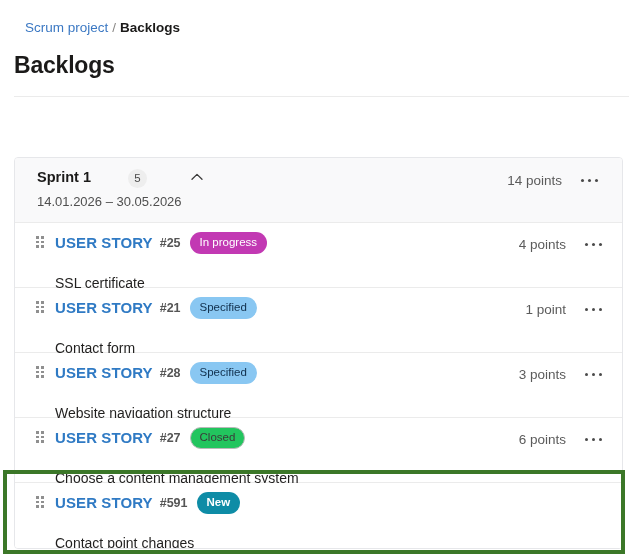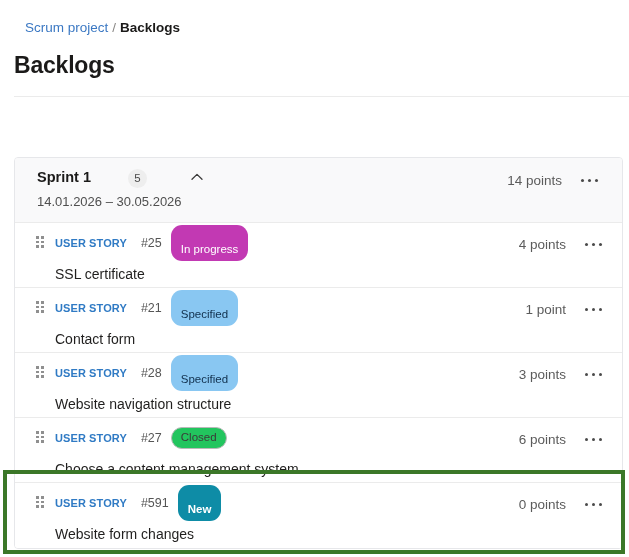--- a/index.html
+++ b/index.html
@@ -163,39 +163,40 @@
     gap: 1.5px 2px;
     cursor: grab;
   }
   .drag-handle span {
     width: 2.5px; height: 2.5px;
     background: #8f8f8f;
     display: block;
   }
   .work-type {
     margin-left: 18px;
-    font-size: 11px;
+    font-size: 15px;
     font-weight: bold;
     color: #2f7ac4;
     letter-spacing: 0.1px;
     cursor: pointer;
     white-space: nowrap;
   }
   .work-id {
-    margin-left: 14px;
+    margin-left: 7px;
     font-size: 12.5px;
     color: #555555;
     white-space: nowrap;
+    font-weight: bold;
   }
   .state-badge {
     margin-left: 9px;
     border-radius: 11px;
     font-size: 11.5px;
     line-height: 17px;
-    padding: 16px 10px 3px;
+    padding: 2px 10px 3px;
     white-space: nowrap;
   }
   .state-inprogress {
     background: #c239b3;
     color: #ffffff;
   }
   .state-specified {
     background: #89c7f2;
     color: #11304d;
   }
@@ -210,21 +211,21 @@
     color: #ffffff;
     font-weight: bold;
   }
   .row-right {
     position: absolute;
     right: 14px; top: 11px;
     display: flex;
     align-items: center;
   }
   .story-title {
-    margin-top: 14px;
+    margin-top: 23px;
     margin-left: 18px;
     font-size: 14px;
     color: #201f1e;
     cursor: pointer;
   }
 
   
   .highlight-box {
     position: absolute;
     left: 3px; top: 470px;
@@ -373,26 +374,18 @@
         <span></span>
         <span></span>
         <span></span>
         <span></span>
     </span>
     <div class="row-top">
       <span class="work-type">USER STORY</span>
       <span class="work-id">#591</span>
       <span class="state-badge state-new">New</span>
     </div>
-    <div class="story-title">Website form changes</div>
-    <div class="row-right">
-      <span class="points">0 points</span>
-      <span class="ellipsis">
-          <i></i>
-          <i></i>
-          <i></i>
-        </span>
-    </div>
+    <div class="story-title">Contact point changes</div>
   </div>
 
 </div>
 
 <div class="highlight-box"></div>
 
 </body></html>

